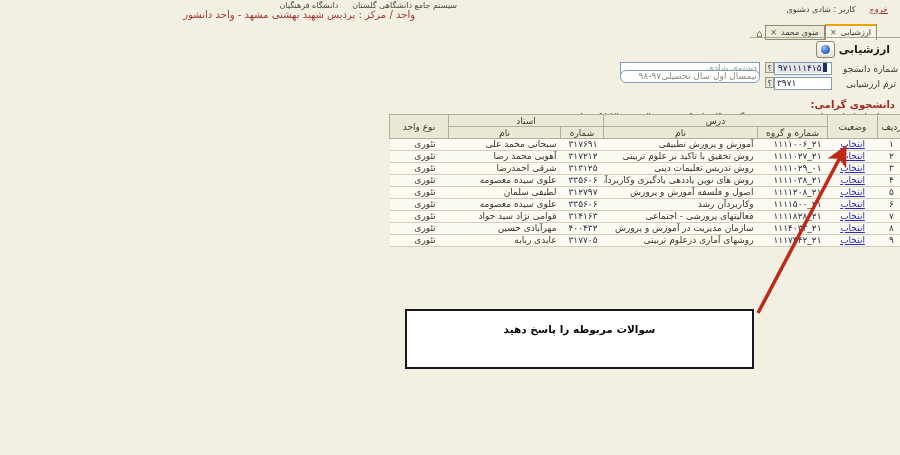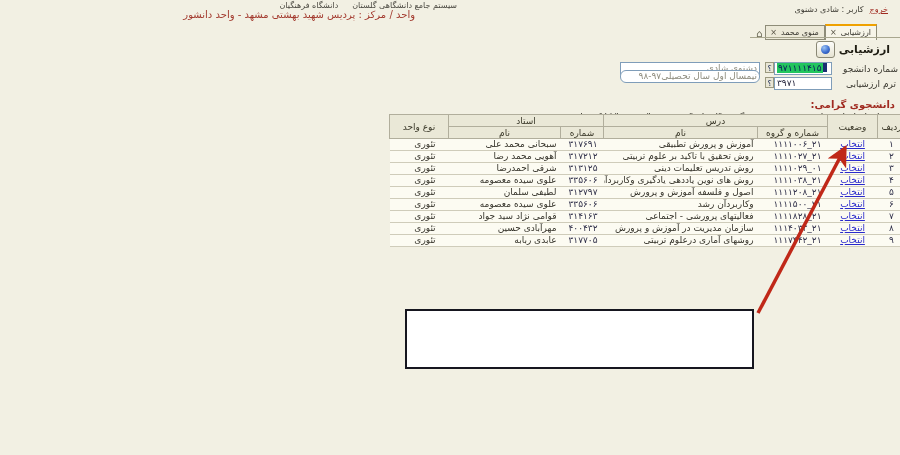--- a/index.html
+++ b/index.html
@@ -10,21 +10,21 @@
     color:#3A3830;
   }
   .abs{position:absolute;}
   .rtl{direction:rtl;unicode-bidi:embed;}
 
   
   .sys-line1{top:1px;right:443px;font-size:8px;color:#4A4840;display:flex;direction:rtl;gap:14px;white-space:nowrap;}
   .sys-line2{top:9px;right:485px;font-size:10px;color:#A33A2E;white-space:nowrap;}
 
   
-  .user-line{top:5px;right:12px;display:flex;gap:6px;align-items:center;font-size:8px;white-space:nowrap;}
+  .user-line{top:5px;right:12px;display:flex;gap:14px;align-items:center;font-size:8px;white-space:nowrap;}
   .user-line .logout{color:#A02A20;text-decoration:underline;cursor:pointer;}
 
   
   .tabstrip{top:24px;right:23px;display:flex;align-items:flex-end;}
   .home-ico{font-size:10px;color:#6B6955;margin:0 3px 1px 0;line-height:10px;}
   .tab{font-size:8px;white-space:nowrap;background:#ECE9D8;border:1px solid #8E8C78;
        padding:2px 5px 2px 4px;display:flex;gap:4px;align-items:center;color:#3A3830;cursor:pointer;}
   .tab .x{color:#555143;font-size:8px;line-height:8px;}
   .tab.active{background:#F7F5E9;border-top:2px solid #EFA100;border-bottom:none;padding-bottom:3px;}
   .tabline{top:37px;right:0;width:150px;height:1px;background:#A9A78F;}
@@ -38,21 +38,21 @@
   .pagetitle .t{font-size:11px;font-weight:bold;color:#1E1C12;}
 
   
   .flabel{font-size:9px;white-space:nowrap;}
   .fl1{top:64px;right:2px;}
   .fl2{top:79px;right:4px;}
   .tbox{background:#fff;border:1px solid #7F9DB9;height:11px;font-size:9px;line-height:11px;
         white-space:nowrap;overflow:hidden;padding:0 2px;}
   .in1{top:62px;right:68px;width:52px;direction:ltr;}
   .in2{top:77px;right:68px;width:52px;color:#23233A;}
-  .sel{background:#22c55e;color:#0A1A5C;padding:0 1px;}
+  .sel{background:#e5e5e5;color:#0A1A5C;padding:0 1px;}
   .cursor{display:inline-block;width:4px;height:9px;background:#1A2E72;vertical-align:-1px;}
   .helpbtn{width:9px;height:11px;background:#E9E6D5;border:1px solid #9B997F;font-size:8px;line-height:11px;
            text-align:center;color:#25355E;cursor:pointer;padding:0;}
   .hb1{top:62px;right:126px;}
   .hb2{top:77px;right:126px;}
   .fwide{color:#8E8C7E;width:134px;}
   .fw1{top:62px;right:140px;}
   .fw2{top:70px;right:140px;border-radius:6px;}
 
   
@@ -231,20 +231,21 @@
       <td class="c-pcode">۳۱۷۷۰۵</td>
       <td class="c-course">روشهای آماری درعلوم تربیتی</td>
       <td class="c-code">۱۱۱۷۴۴۲_۲۱</td>
       <td class="c-status"><span class="pick">انتخاب</span></td>
       <td class="c-row">۹</td>
     </tr>
   </tbody>
 </table>
 
 <div class="abs callout">
+  <div>سوالات مربوطه را پاسخ دهید</div>
 </div>
 
 <svg class="abs arrow-svg" viewBox="0 0 125 185">
   <defs>
     <marker id="ah" markerWidth="7" markerHeight="7" refX="5" refY="3" orient="auto">
       <path d="M0,0 L6,3 L0,6 L1.5,3 Z" fill="#C02818"></path>
     </marker>
   </defs>
   <line x1="18" y1="178" x2="105" y2="13" stroke="#C02818" stroke-width="3.5" marker-end="url(#ah)"></line>
 </svg>

